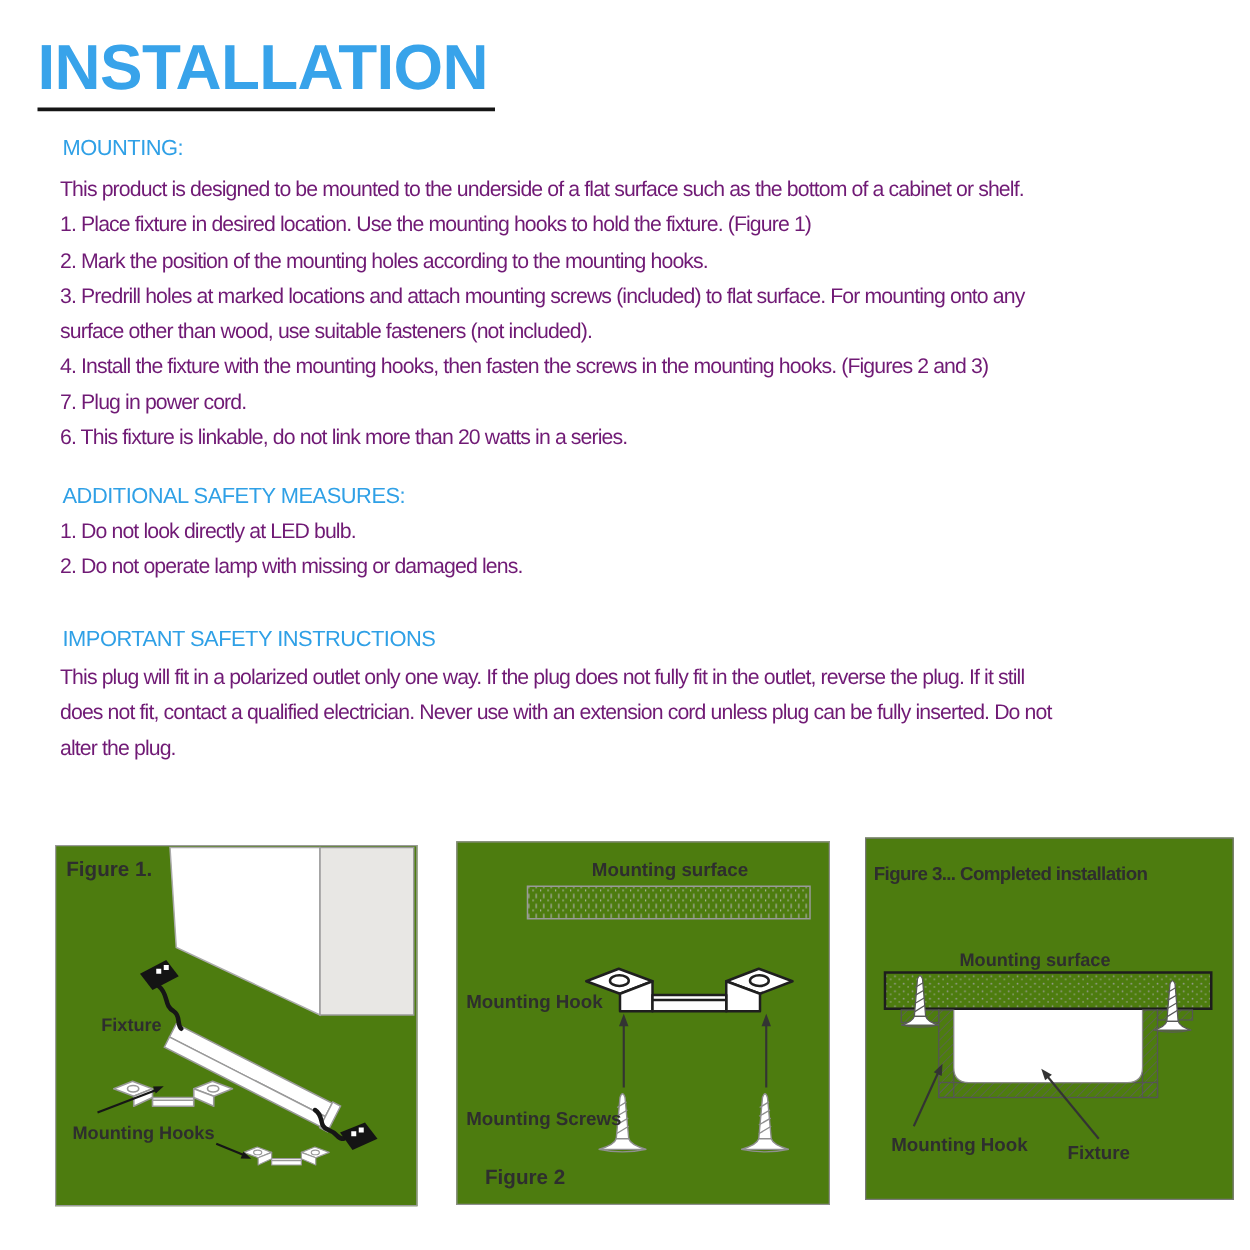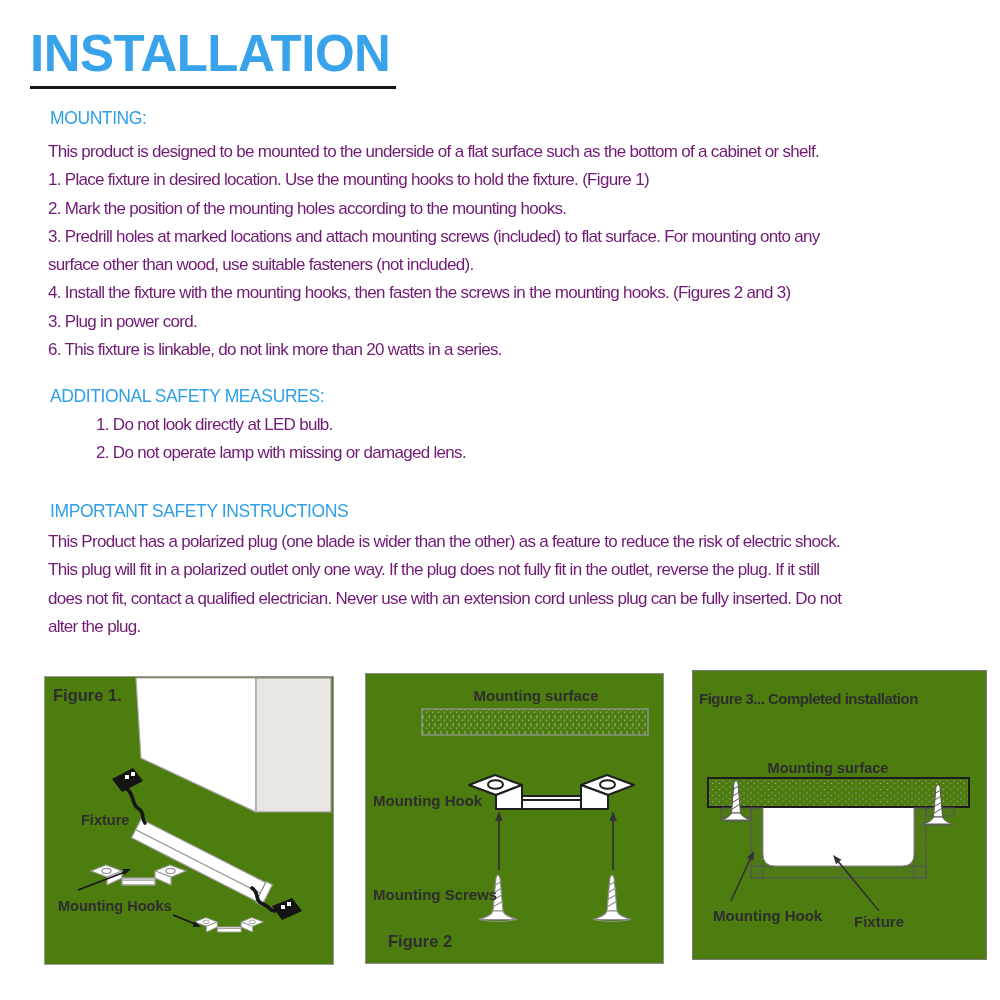--- a/index.html
+++ b/index.html
@@ -15,21 +15,21 @@
   .h2{
     position:absolute;left:50px;font-size:17.5px;font-weight:400;
     letter-spacing:-0.4px;color:#2fa0e6;
   }
   .h2-mounting{top:108px;}
   .h2-additional{top:386px;text-align:right;}
   .h2-important{top:501px;}
   .textblock{position:absolute;left:48px;font-size:17px;letter-spacing:-0.7px;color:#701a75;}
   .textblock .line{height:28.3px;line-height:28.3px;white-space:nowrap;}
   .tb-mounting{top:138px;}
-  .tb-additional{top:411px;margin-left:48px;}
+  .tb-additional{top:411px;}
   .tb-important{top:528px;}
   .fig{position:absolute;background:#4d7c0f;}
   #fig1{left:44px;top:676px;width:288px;height:287px;border:1px solid #9a9a9a;}
   #fig2{left:365px;top:673px;width:297px;height:289px;border:1px solid #8f8f8f;}
   #fig3{left:692px;top:670px;width:293px;height:288px;border:1.5px solid #787878;}
   .fig svg{display:block;width:100%;height:100%;}
   text{font-family:"Liberation Sans",sans-serif;font-weight:bold;fill:#2e2e2e;}
 </style>
 </head>
 <body>
@@ -37,33 +37,32 @@
 <div class="page-title">INSTALLATION</div>
 
 <div class="h2 h2-mounting">MOUNTING:</div>
 <div class="textblock tb-mounting">
   <div class="line">This product is designed to be mounted to the underside of a flat surface such as the bottom of a cabinet or shelf.</div>
   <div class="line">1. Place fixture in desired location. Use the mounting hooks to hold the fixture. (Figure 1)</div>
   <div class="line">2. Mark the position of the mounting holes according to the mounting hooks.</div>
   <div class="line">3. Predrill holes at marked locations and attach mounting screws (included) to flat surface. For mounting onto any</div>
   <div class="line">surface other than wood, use suitable fasteners (not included).</div>
   <div class="line">4. Install the fixture with the mounting hooks, then fasten the screws in the mounting hooks. (Figures 2 and 3)</div>
-  <div class="line">3. Plug in power cord.</div>
+  <div class="line">7. Plug in power cord.</div>
   <div class="line">6. This fixture is linkable, do not link more than 20 watts in a series.</div>
 </div>
 
 <div class="h2 h2-additional">ADDITIONAL SAFETY MEASURES:</div>
 <div class="textblock tb-additional">
   <div class="line">1. Do not look directly at LED bulb.</div>
   <div class="line">2. Do not operate lamp with missing or damaged lens.</div>
 </div>
 
 <div class="h2 h2-important">IMPORTANT SAFETY INSTRUCTIONS</div>
 <div class="textblock tb-important">
-  <div class="line">This Product has a polarized plug (one blade is wider than the other) as a feature to reduce the risk of electric shock.</div>
   <div class="line">This plug will fit in a polarized outlet only one way. If the plug does not fully fit in the outlet, reverse the plug. If it still</div>
   <div class="line">does not fit, contact a qualified electrician. Never use with an extension cord unless plug can be fully inserted. Do not</div>
   <div class="line">alter the plug.</div>
 </div>
 
 <div id="fig1" class="fig">
   <svg viewBox="0 0 288 287">
     <defs>
       <g id="hookshape" stroke="#9a9a9a" stroke-width="1.3" fill="#fff" stroke-linejoin="round">
         <polygon points="0,11 15,5 31,11 16,17"></polygon>

